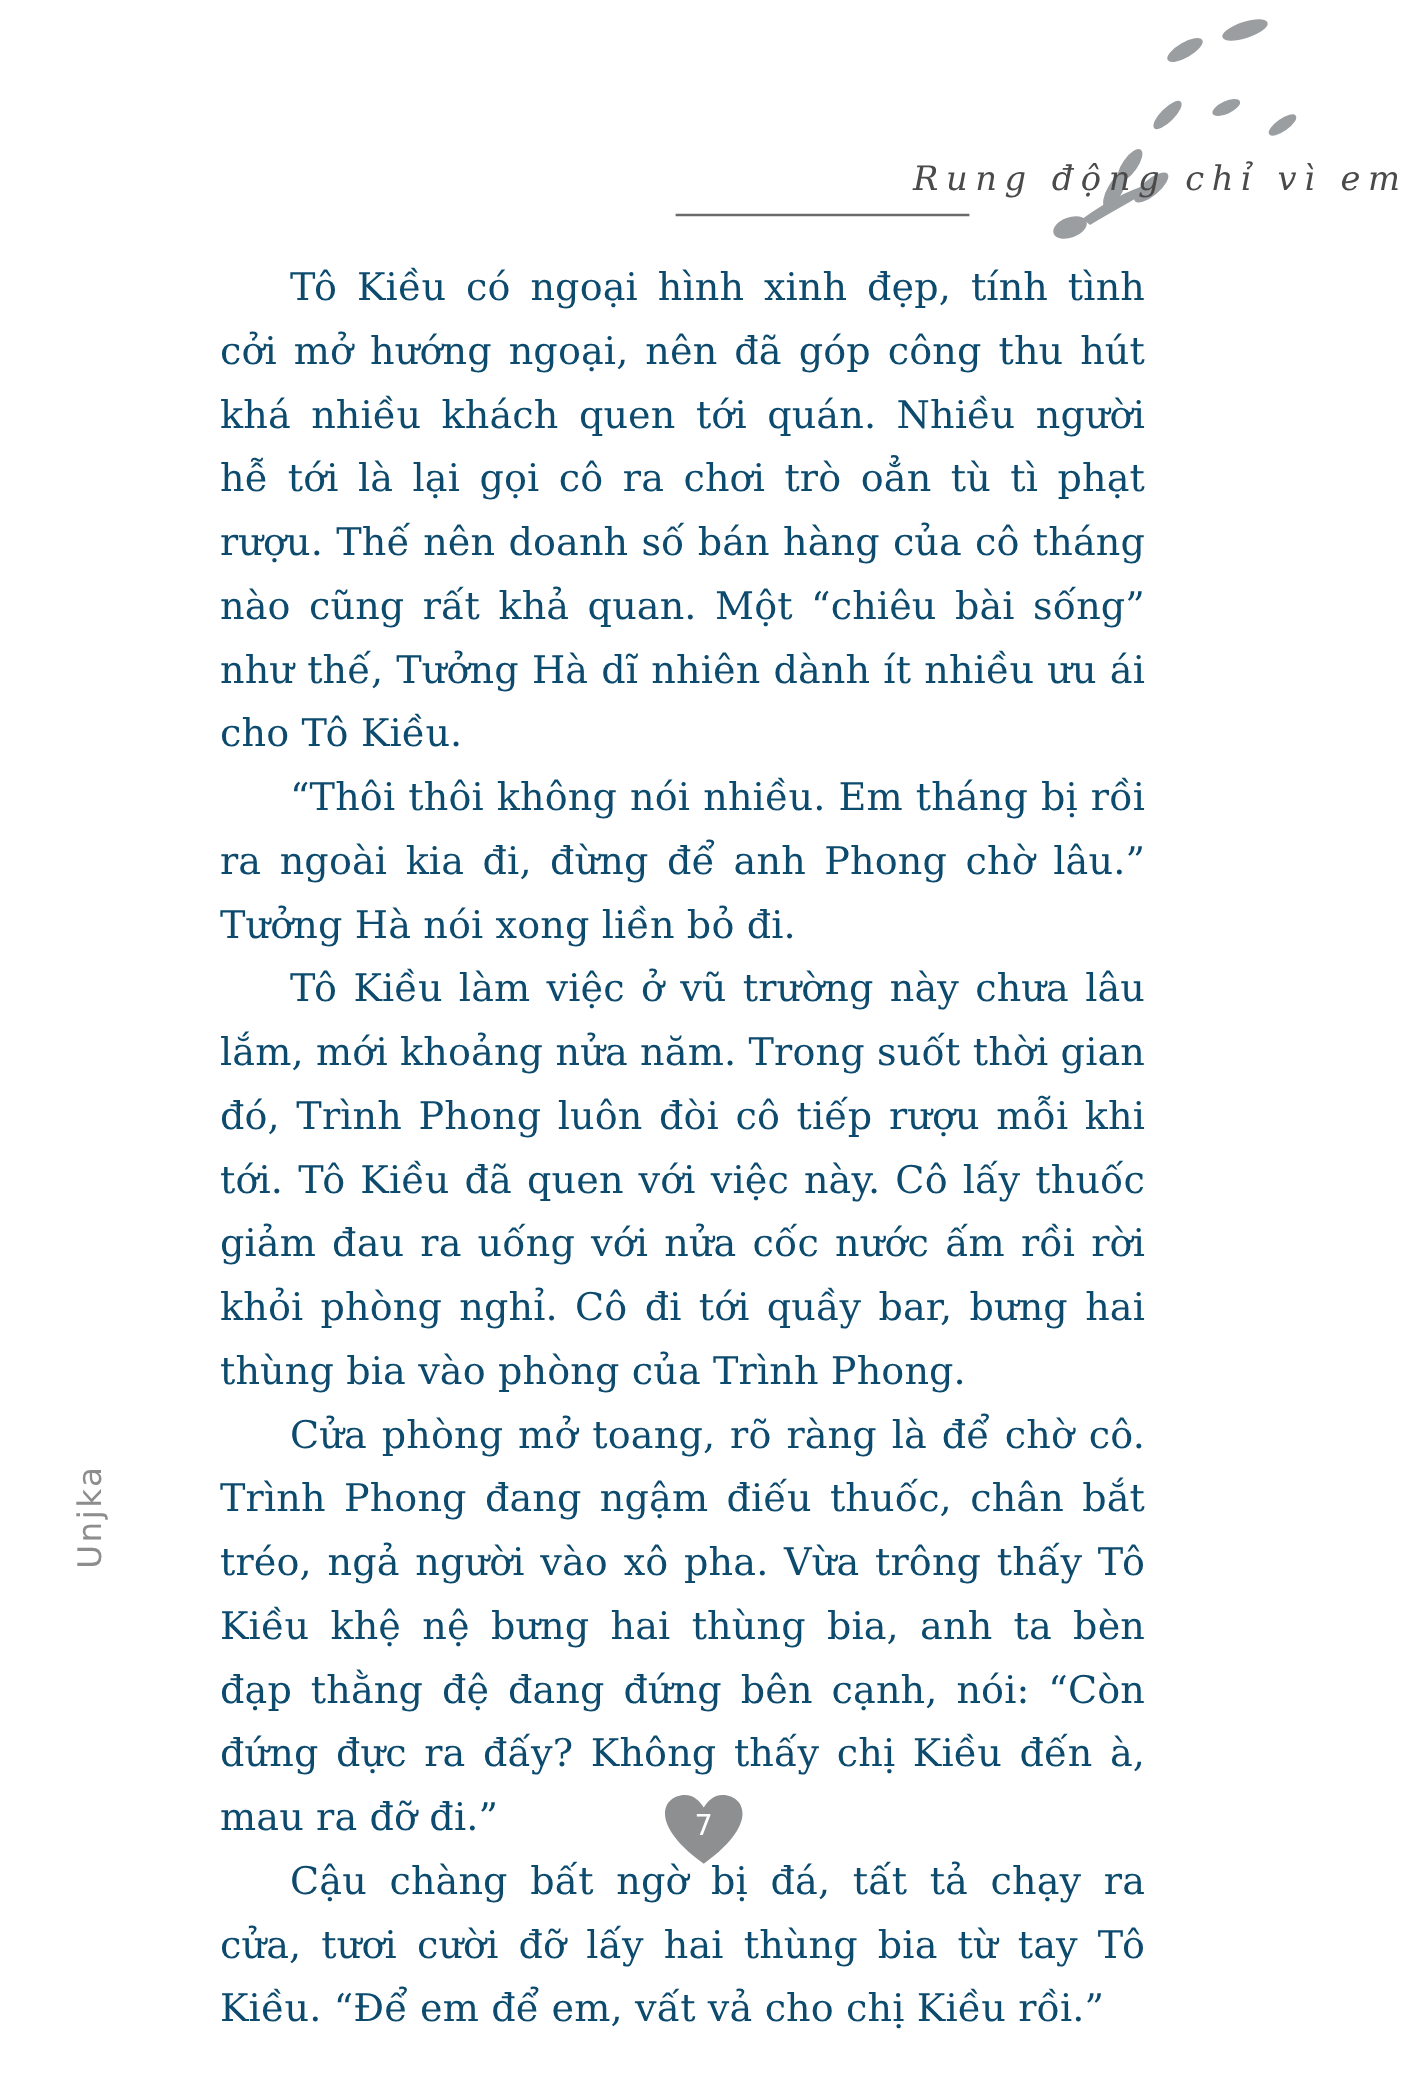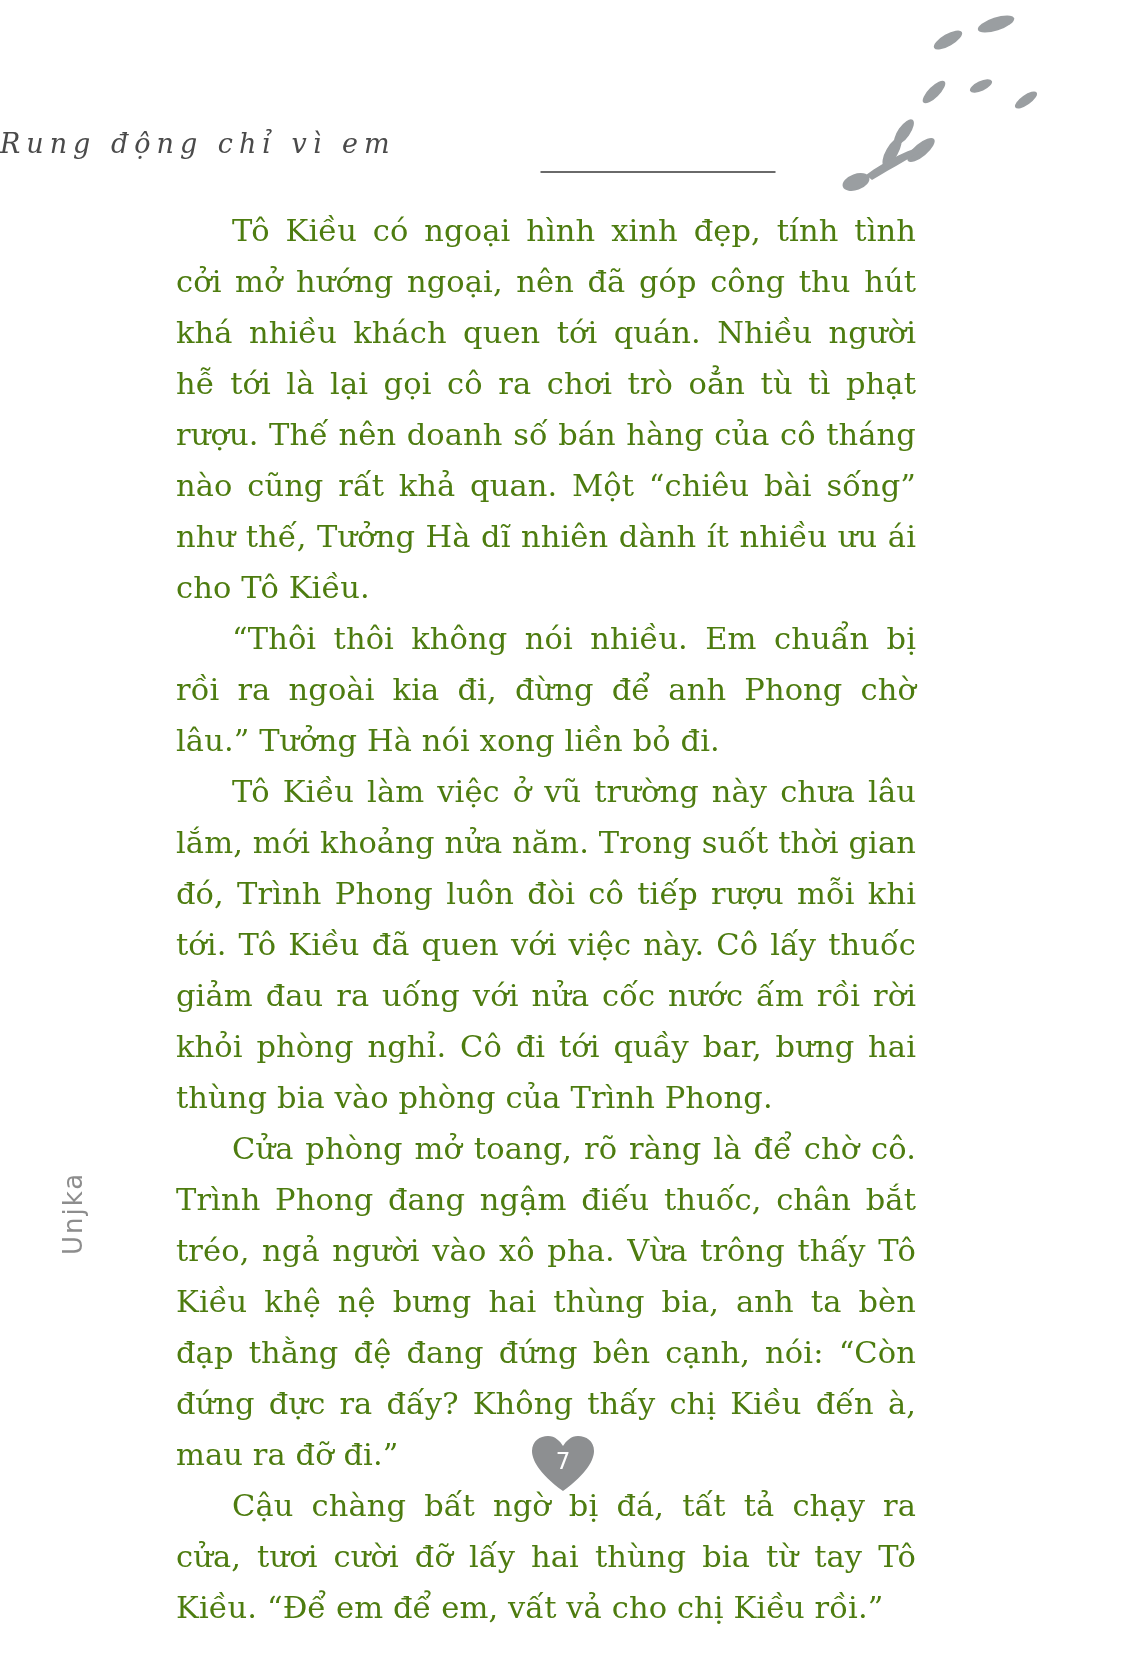--- a/index.html
+++ b/index.html
@@ -29,21 +29,21 @@
     height: 220px;
     pointer-events: none;
   }
 
   
   .running-head {
     position: absolute;
     top: 128px;
     left: 0;
     right: 0;
-    text-align: left;
+    text-align: right;
   }
   .running-head .rh-text {
     font-family: "DejaVu Serif", serif;
     font-style: italic;
     font-size: 27px;
     letter-spacing: 6px;
     color: #4a4a4a;
     display: inline-block;
     position: relative;
   }
@@ -63,21 +63,21 @@
     position: absolute;
     left: 176px;
     top: 205px;
     width: 740px;
   }
   .content p {
     margin: 0;
     font-family: "DejaVu Serif", serif;
     font-size: 30.5px;
     line-height: 51px;
-    color: #4d7c0f;
+    color: #0c4a6e;
     text-align: justify;
     text-indent: 56px;
     text-justify: inter-word;
     letter-spacing: 0.1px;
   }
 
   
   .spine-mark {
     position: absolute;
     left: 58px;
@@ -139,21 +139,21 @@
     </svg>
   </div>
 
   <div class="running-head">
     <span class="rh-text">Rung động chỉ vì em</span>
   </div>
   <div class="rh-rule"></div>
 
   <div class="content">
     <p>Tô Kiều có ngoại hình xinh đẹp, tính tình cởi mở hướng ngoại, nên đã góp công thu hút khá nhiều khách quen tới quán. Nhiều người hễ tới là lại gọi cô ra chơi trò oẳn tù tì phạt rượu. Thế nên doanh số bán hàng của cô tháng nào cũng rất khả quan. Một “chiêu bài sống” như thế, Tưởng Hà dĩ nhiên dành ít nhiều ưu ái cho Tô Kiều.</p>
-    <p>“Thôi thôi không nói nhiều. Em chuẩn bị rồi ra ngoài kia đi, đừng để anh Phong chờ lâu.” Tưởng Hà nói xong liền bỏ đi.</p>
+    <p>“Thôi thôi không nói nhiều. Em tháng bị rồi ra ngoài kia đi, đừng để anh Phong chờ lâu.” Tưởng Hà nói xong liền bỏ đi.</p>
     <p>Tô Kiều làm việc ở vũ trường này chưa lâu lắm, mới khoảng nửa năm. Trong suốt thời gian đó, Trình Phong luôn đòi cô tiếp rượu mỗi khi tới. Tô Kiều đã quen với việc này. Cô lấy thuốc giảm đau ra uống với nửa cốc nước ấm rồi rời khỏi phòng nghỉ. Cô đi tới quầy bar, bưng hai thùng bia vào phòng của Trình Phong.</p>
     <p>Cửa phòng mở toang, rõ ràng là để chờ cô. Trình Phong đang ngậm điếu thuốc, chân bắt tréo, ngả người vào xô pha. Vừa trông thấy Tô Kiều khệ nệ bưng hai thùng bia, anh ta bèn đạp thằng đệ đang đứng bên cạnh, nói: “Còn đứng đực ra đấy? Không thấy chị Kiều đến à, mau ra đỡ đi.”</p>
     <p>Cậu chàng bất ngờ bị đá, tất tả chạy ra cửa, tươi cười đỡ lấy hai thùng bia từ tay Tô Kiều. “Để em để em, vất vả cho chị Kiều rồi.”</p>
   </div>
 
   <div class="spine-mark">
     <span>Unjka</span>
   </div>
 
   <div class="folio">

